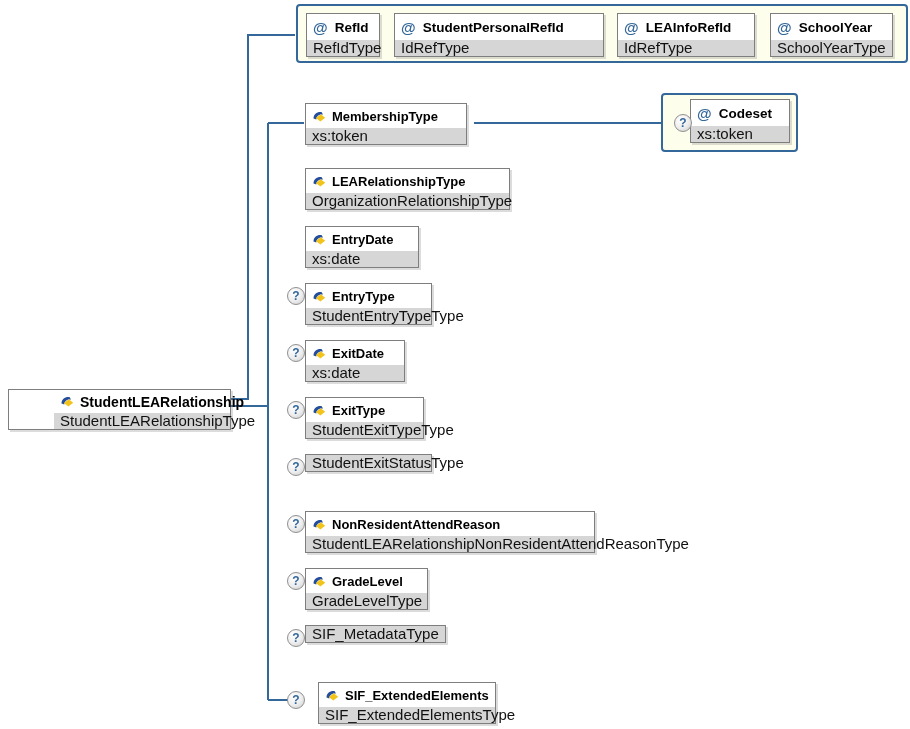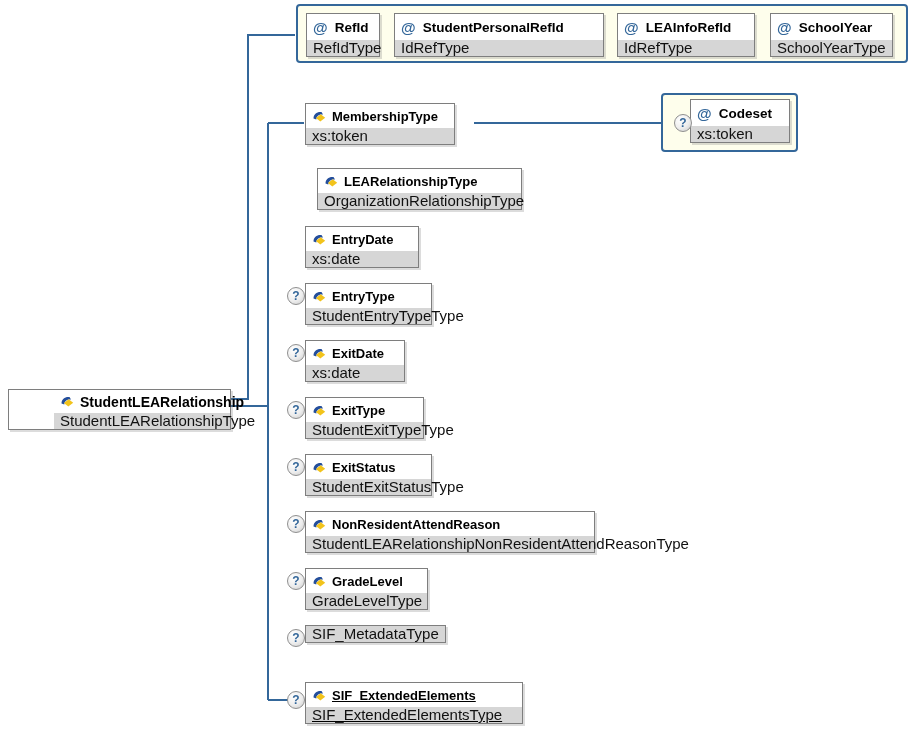--- a/index.html
+++ b/index.html
@@ -124,32 +124,32 @@
   <div class="name-row">
     <svg class="el-icon" width="14" height="13" viewBox="0 0 14 13">
       <path d="M1.5,8.5 C1.5,4 5,1.5 9.5,2 L11,4.6 C6.5,4.4 4.8,6.2 4.3,9.6 Z" fill="#244E9B"></path>
       <path d="M8.7,4.2 L13.2,7.8 L8.3,11.6 L3.9,8.1 Z" fill="#F2C31B"></path>
     </svg>
     <span>StudentLEARelationship</span>
   </div>
   <div class="type-row">StudentLEARelationshipType</div>
 </div>
 
-<div class="node" style="left:305px; top:103px; width:150px;">
+<div class="node" style="left:305px; top:103px; width:162px;">
   <div class="name-row">
     <svg class="el-icon" width="14" height="13" viewBox="0 0 14 13">
         <path d="M1.5,8.5 C1.5,4 5,1.5 9.5,2 L11,4.6 C6.5,4.4 4.8,6.2 4.3,9.6 Z" fill="#244E9B"></path>
         <path d="M8.7,4.2 L13.2,7.8 L8.3,11.6 L3.9,8.1 Z" fill="#F2C31B"></path>
       </svg>
     <span>MembershipType</span>
   </div>
   <div class="type-row">xs:token</div>
 </div>
 
-<div class="node" style="left:305px; top:168px; width:205px;margin-left:12px;">
+<div class="node" style="left:305px; top:168px; width:205px;">
   <div class="name-row">
     <svg class="el-icon" width="14" height="13" viewBox="0 0 14 13">
         <path d="M1.5,8.5 C1.5,4 5,1.5 9.5,2 L11,4.6 C6.5,4.4 4.8,6.2 4.3,9.6 Z" fill="#244E9B"></path>
         <path d="M8.7,4.2 L13.2,7.8 L8.3,11.6 L3.9,8.1 Z" fill="#F2C31B"></path>
       </svg>
     <span>LEARelationshipType</span>
   </div>
   <div class="type-row">OrganizationRelationshipType</div>
 </div>
 
@@ -195,27 +195,20 @@
         <path d="M1.5,8.5 C1.5,4 5,1.5 9.5,2 L11,4.6 C6.5,4.4 4.8,6.2 4.3,9.6 Z" fill="#244E9B"></path>
         <path d="M8.7,4.2 L13.2,7.8 L8.3,11.6 L3.9,8.1 Z" fill="#F2C31B"></path>
       </svg>
     <span>ExitType</span>
   </div>
   <div class="type-row">StudentExitTypeType</div>
 </div>
 
 <span class="qcircle" style="left:287px; top:458px;">?</span>
 <div class="node" style="left:305px; top:454px; width:127px;">
-  <div class="name-row">
-    <svg class="el-icon" width="14" height="13" viewBox="0 0 14 13">
-        <path d="M1.5,8.5 C1.5,4 5,1.5 9.5,2 L11,4.6 C6.5,4.4 4.8,6.2 4.3,9.6 Z" fill="#244E9B"></path>
-        <path d="M8.7,4.2 L13.2,7.8 L8.3,11.6 L3.9,8.1 Z" fill="#F2C31B"></path>
-      </svg>
-    <span>ExitStatus</span>
-  </div>
   <div class="type-row">StudentExitStatusType</div>
 </div>
 
 <span class="qcircle" style="left:287px; top:515px;">?</span>
 <div class="node" style="left:305px; top:511px; width:290px;">
   <div class="name-row">
     <svg class="el-icon" width="14" height="13" viewBox="0 0 14 13">
         <path d="M1.5,8.5 C1.5,4 5,1.5 9.5,2 L11,4.6 C6.5,4.4 4.8,6.2 4.3,9.6 Z" fill="#244E9B"></path>
         <path d="M8.7,4.2 L13.2,7.8 L8.3,11.6 L3.9,8.1 Z" fill="#F2C31B"></path>
       </svg>
@@ -235,21 +228,21 @@
   </div>
   <div class="type-row">GradeLevelType</div>
 </div>
 
 <span class="qcircle" style="left:287px; top:629px;">?</span>
 <div class="node" style="left:305px; top:625px; width:141px;">
   <div class="type-row">SIF_MetadataType</div>
 </div>
 
 <span class="qcircle" style="left:287px; top:691px;">?</span>
-<div class="node" style="left:305px; top:682px; width:218px;text-decoration:underline;">
+<div class="node" style="left:318px; top:682px; width:178px;">
   <div class="name-row">
     <svg class="el-icon" width="14" height="13" viewBox="0 0 14 13">
         <path d="M1.5,8.5 C1.5,4 5,1.5 9.5,2 L11,4.6 C6.5,4.4 4.8,6.2 4.3,9.6 Z" fill="#244E9B"></path>
         <path d="M8.7,4.2 L13.2,7.8 L8.3,11.6 L3.9,8.1 Z" fill="#F2C31B"></path>
       </svg>
     <span>SIF_ExtendedElements</span>
   </div>
   <div class="type-row">SIF_ExtendedElementsType</div>
 </div>
 

